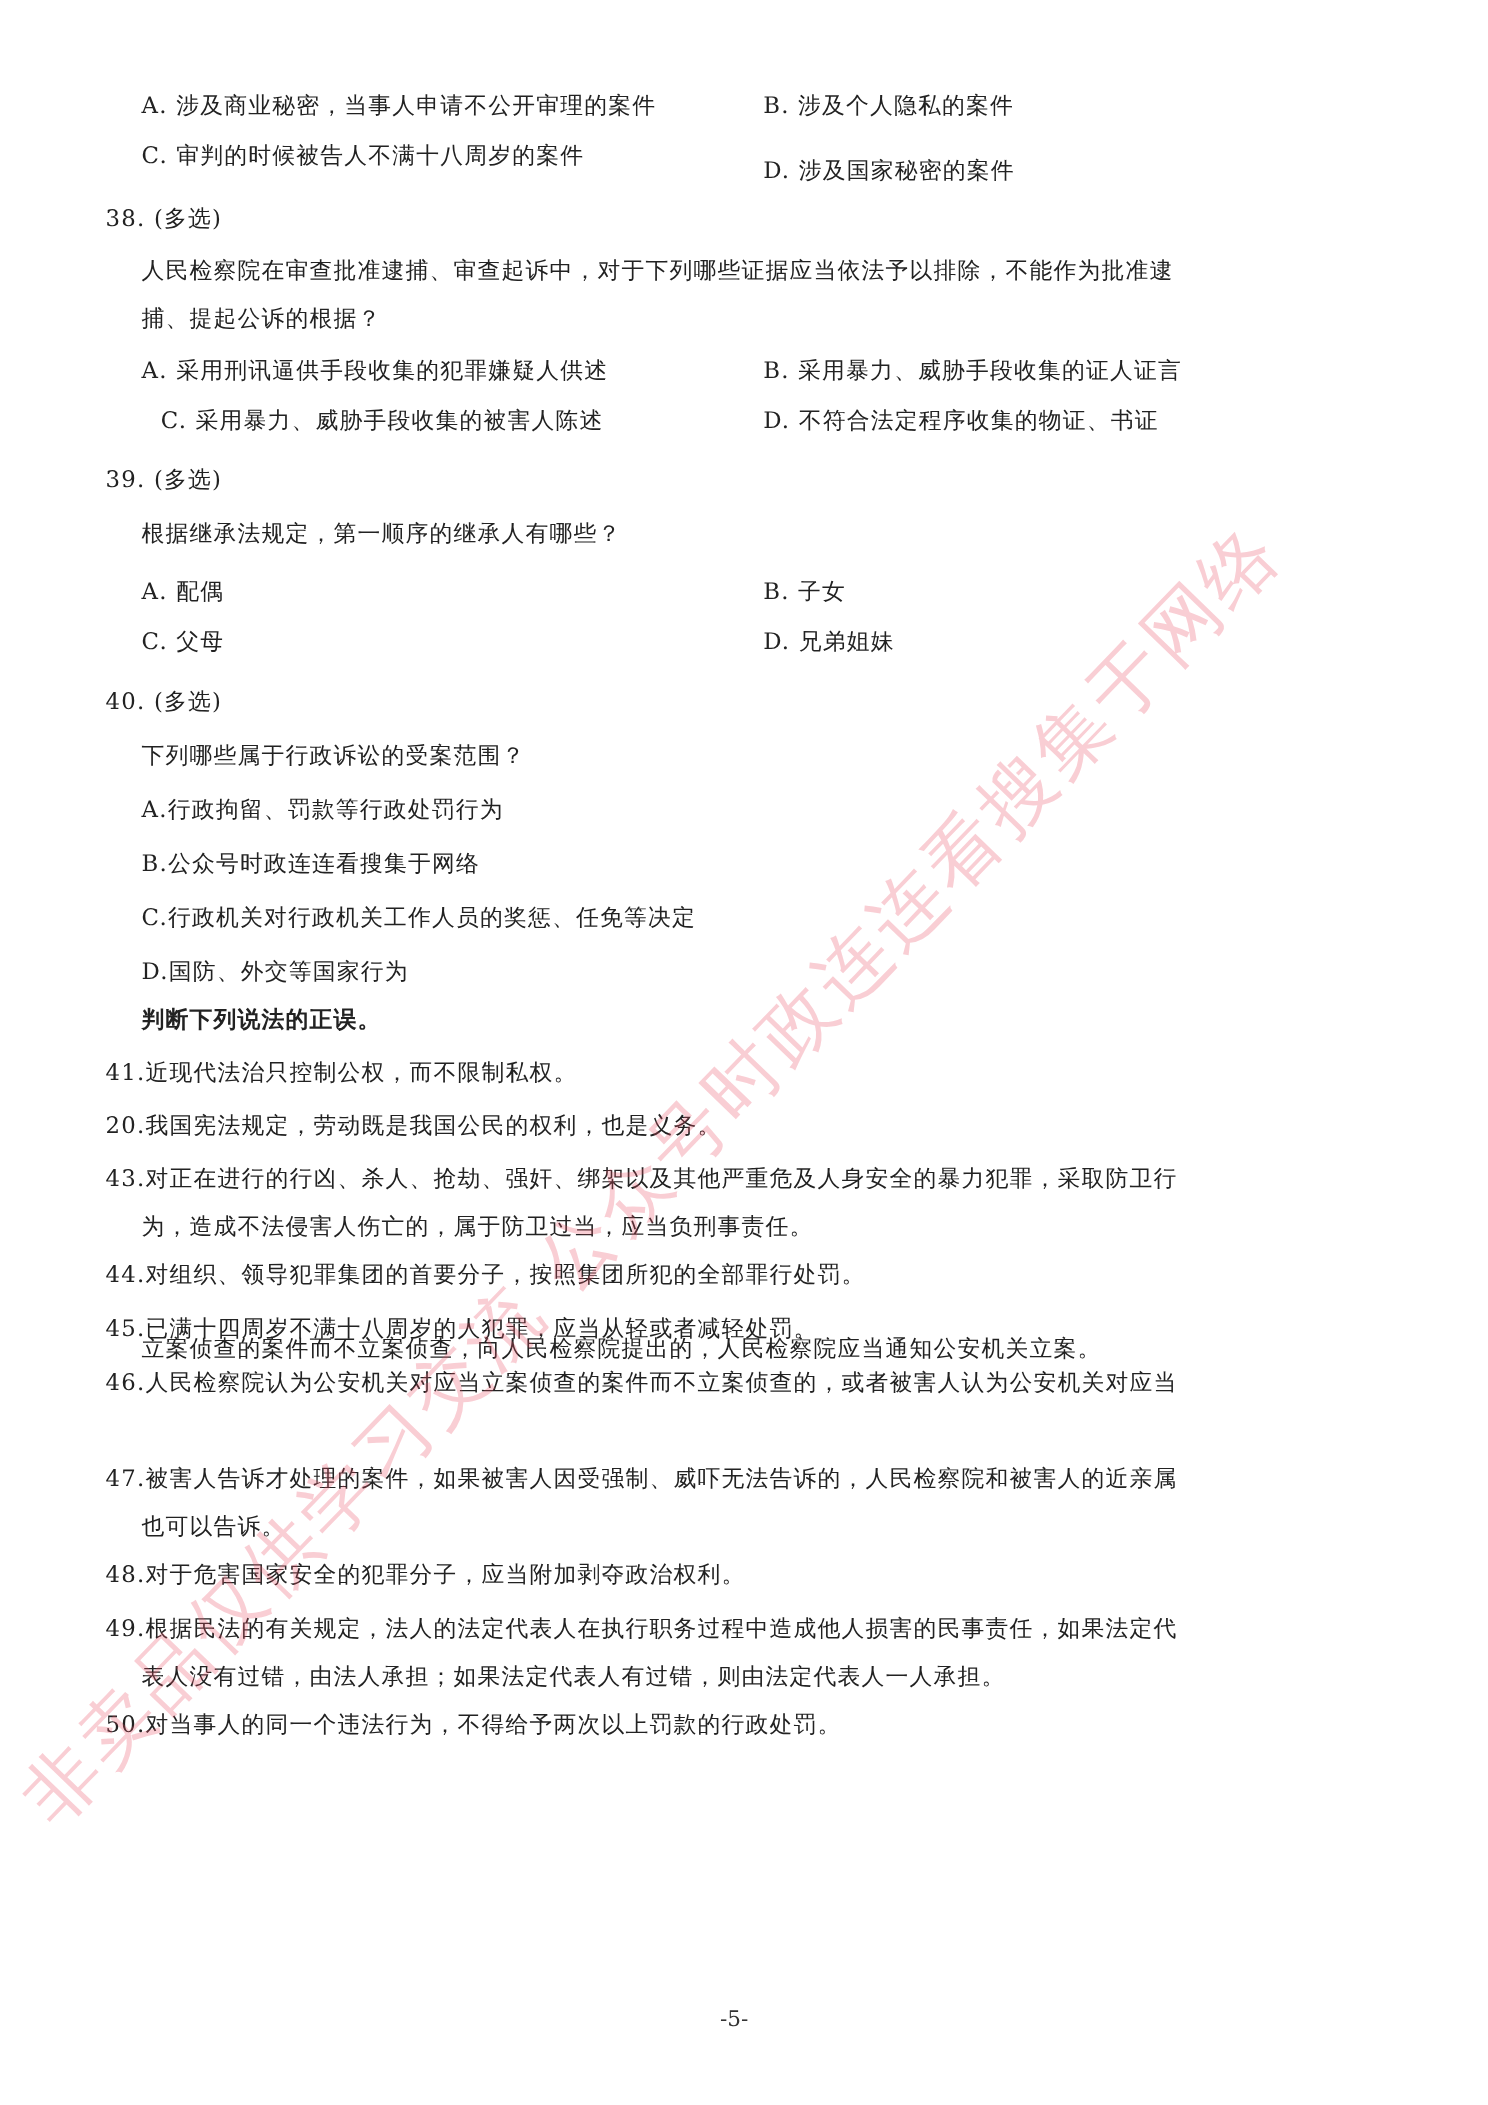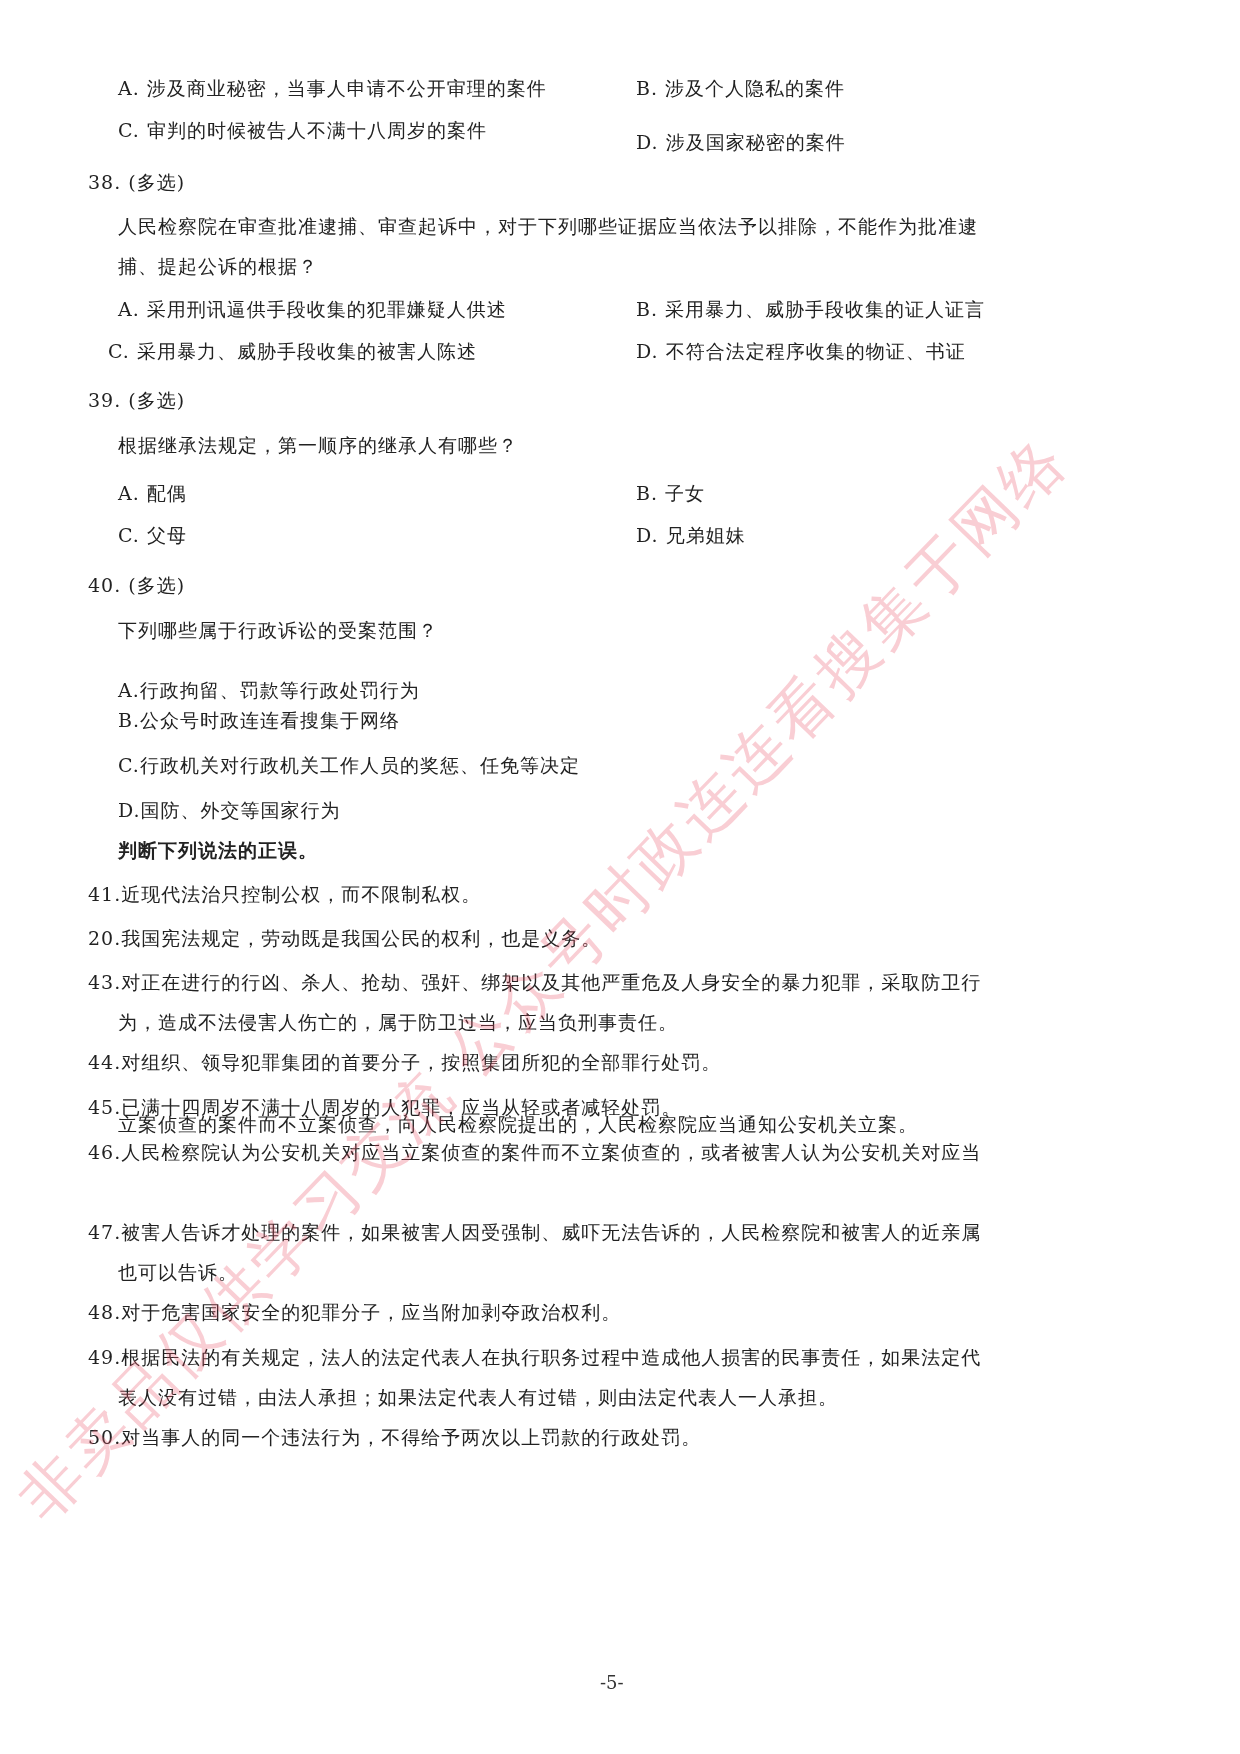--- a/index.html
+++ b/index.html
@@ -35,33 +35,33 @@
   <div class="line" style="left:118px; top:76px;">A. 涉及商业秘密，当事人申请不公开审理的案件</div>
   <div class="line" style="left:636px; top:76px;">B. 涉及个人隐私的案件</div>
   <div class="line" style="left:118px; top:118px;">C. 审判的时候被告人不满十八周岁的案件</div>
   <div class="line" style="left:636px; top:130px;">D. 涉及国家秘密的案件</div>
 
   <div class="line" style="left:88px; top:170px;">38. (多选)</div>
   <div class="line" style="left:118px; top:214px;">人民检察院在审查批准逮捕、审查起诉中，对于下列哪些证据应当依法予以排除，不能作为批准逮</div>
   <div class="line" style="left:118px; top:254px;">捕、提起公诉的根据？</div>
   <div class="line" style="left:118px; top:297px;">A. 采用刑讯逼供手段收集的犯罪嫌疑人供述</div>
   <div class="line" style="left:636px; top:297px;">B. 采用暴力、威胁手段收集的证人证言</div>
-  <div class="line" style="left:108px; top:339px;">C. 采用暴力、威胁手段收集的被害人陈述</div>
+  <div class="line" style="left:134px; top:339px;">C. 采用暴力、威胁手段收集的被害人陈述</div>
   <div class="line" style="left:636px; top:339px;">D. 不符合法定程序收集的物证、书证</div>
 
   <div class="line" style="left:88px; top:388px;">39. (多选)</div>
   <div class="line" style="left:118px; top:433px;">根据继承法规定，第一顺序的继承人有哪些？</div>
   <div class="line" style="left:118px; top:481px;">A. 配偶</div>
   <div class="line" style="left:636px; top:481px;">B. 子女</div>
   <div class="line" style="left:118px; top:523px;">C. 父母</div>
   <div class="line" style="left:636px; top:523px;">D. 兄弟姐妹</div>
 
   <div class="line" style="left:88px; top:573px;">40. (多选)</div>
   <div class="line" style="left:118px; top:618px;">下列哪些属于行政诉讼的受案范围？</div>
-  <div class="line" style="left:118px; top:678px;">A.行政拘留、罚款等行政处罚行为</div>
+  <div class="line" style="left:118px; top:663px;">A.行政拘留、罚款等行政处罚行为</div>
   <div class="line" style="left:118px; top:708px;">B.公众号时政连连看搜集于网络</div>
   <div class="line" style="left:118px; top:753px;">C.行政机关对行政机关工作人员的奖惩、任免等决定</div>
   <div class="line" style="left:118px; top:798px;">D.国防、外交等国家行为</div>
 
   <div class="line bold" style="left:118px; top:838px;">判断下列说法的正误。</div>
 
   <div class="line" style="left:88px; top:882px;">41.近现代法治只控制公权，而不限制私权。</div>
   <div class="line" style="left:88px; top:926px;">20.我国宪法规定，劳动既是我国公民的权利，也是义务。</div>
   <div class="line" style="left:88px; top:970px;">43.对正在进行的行凶、杀人、抢劫、强奸、绑架以及其他严重危及人身安全的暴力犯罪，采取防卫行</div>
   <div class="line" style="left:118px; top:1010px;">为，造成不法侵害人伤亡的，属于防卫过当，应当负刑事责任。</div>

